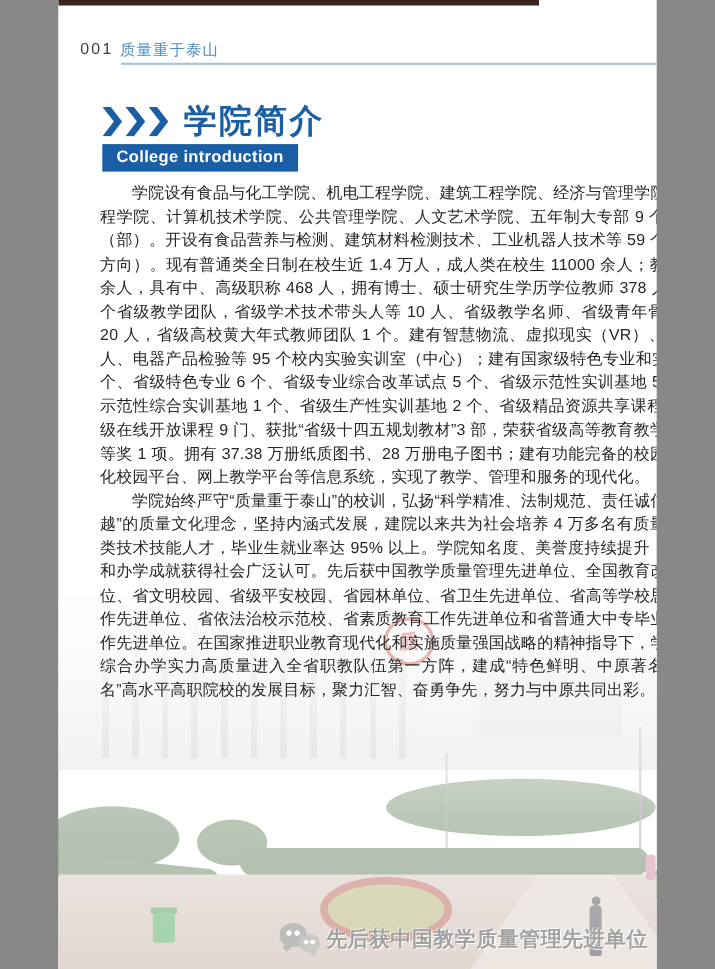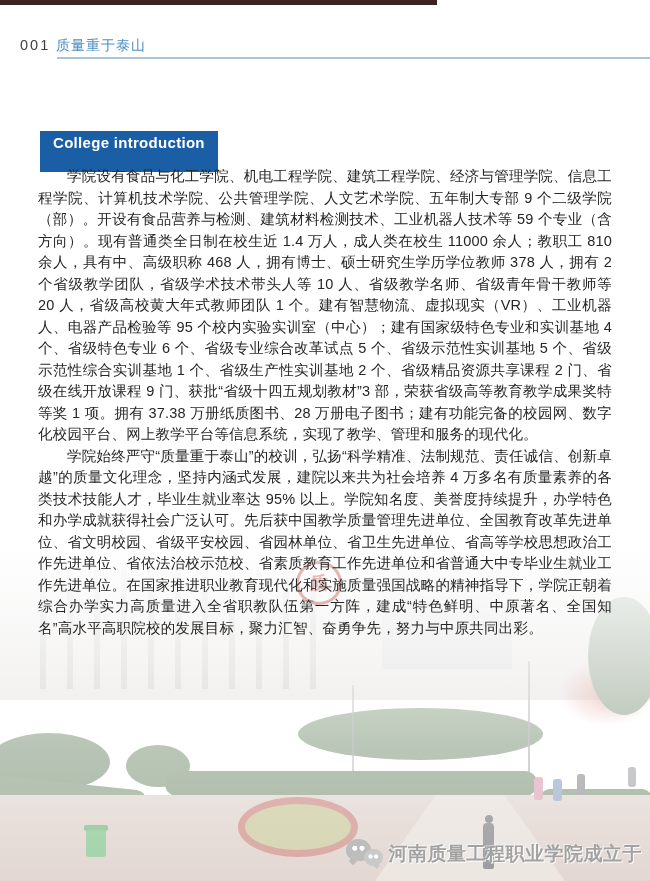--- a/index.html
+++ b/index.html
@@ -1,35 +1,35 @@
 <!DOCTYPE html>
 <html><head>
 <meta charset="utf-8">
 <style>
   html,body{margin:0;padding:0;background:#888;}
   .page{
-    position:relative;width:650px;height:881px;background:#ffffff;
+    position:relative;width:544px;height:881px;background:#ffffff;
     margin:0 auto;overflow:hidden;
     font-family:"Liberation Sans","DejaVu Sans",sans-serif;
     text-decoration:underline;
   }
   
   .top-bar{position:absolute;left:0;top:0;width:437px;height:5px;background:#3d2320;}
   
   .page-num{position:absolute;left:20px;top:37px;font-size:14.5px;color:#3f3f3f;letter-spacing:2px;}
   .header-slogan{position:absolute;left:56px;top:37px;font-size:14px;color:#4e8fc2;letter-spacing:1px;}
   .header-rule{position:absolute;left:57px;top:57px;width:593px;height:2px;background:#abc5d8;}
   
   .title-row{position:absolute;left:40px;top:90px;display:flex;align-items:center;}
   .chevrons{display:flex;align-items:center;margin-right:11px;}
   .chev{width:18px;height:27px;background:#1a5fa6;margin-right:3px;
     clip-path:polygon(0 0,42% 0,100% 50%,42% 100%,0 100%,58% 50%);}
   .title-zh{font-size:30px;font-weight:bold;color:#1a5fa6;letter-spacing:2px;}
   .title-en-banner{position:absolute;left:40px;top:131px;background:#1a5fa6;color:#ffffff;
-    font-size:15px;font-weight:bold;padding:3px 13px 21px 13px;letter-spacing:0.3px;}
+    font-size:15px;font-weight:bold;padding:3px 13px 5px 13px;letter-spacing:0.3px;}
   
   .article{position:absolute;left:38px;top:166px;width:574px;z-index:2;
     font-size:14.5px;line-height:21.5px;color:#262626;text-align:justify;letter-spacing:0.2px;}
   .article p{margin:0;text-indent:2em;}
   
   .photo{position:absolute;left:0;top:545px;width:650px;height:336px;z-index:0;overflow:hidden;}
   .ph{position:absolute;}
   .ph-upper{left:0;top:0;width:650px;height:155px;background:linear-gradient(180deg,#e3e1e0,#d4cfca);}
   .ph-colonnade{left:40px;top:22px;width:290px;height:122px;
     background:repeating-linear-gradient(90deg,rgba(92,88,100,0.35) 0 6px,rgba(214,208,202,0.18) 6px 27px);}
@@ -82,20 +82,28 @@
 <body>
 
 <div class="page">
 
   <div class="top-bar"></div>
 
   <div class="page-num">001</div>
   <div class="header-slogan">质量重于泰山</div>
   <div class="header-rule"></div>
 
+  <div class="title-row">
+    <span class="chevrons">
+      <span class="chev"></span>
+      <span class="chev"></span>
+      <span class="chev"></span>
+    </span>
+    <span class="title-zh">学院简介</span>
+  </div>
   <div class="title-en-banner">College introduction</div>
 
   <div class="photo">
     <div class="ph ph-upper"></div>
     <div class="ph ph-colonnade"></div>
     <div class="ph ph-bldg-right"></div>
     <div class="ph ph-red-tents"></div>
     <div class="blob ph-tree-right-edge"></div>
     <div class="blob ph-tree-row"></div>
     <div class="blob ph-tree-left"></div>
@@ -125,16 +133,16 @@
     <p>学院始终严守“质量重于泰山”的校训，弘扬“科学精准、法制规范、责任诚信、创新卓越”的质量文化理念，坚持内涵式发展，建院以来共为社会培养 4 万多名有质量素养的各类技术技能人才，毕业生就业率达 95% 以上。学院知名度、美誉度持续提升，办学特色和办学成就获得社会广泛认可。先后获中国教学质量管理先进单位、全国教育改革先进单位、省文明校园、省级平安校园、省园林单位、省卫生先进单位、省高等学校思想政治工作先进单位、省依法治校示范校、省素质教育工作先进单位和省普通大中专毕业生就业工作先进单位。在国家推进职业教育现代化和实施质量强国战略的精神指导下，学院正朝着综合办学实力高质量进入全省职教队伍第一方阵，建成“特色鲜明、中原著名、全国知名”高水平高职院校的发展目标，聚力汇智、奋勇争先，努力与中原共同出彩。</p>
   </div>
 
   <div class="footer">
     <span class="wc-icon">
       <span class="wc-tail1"></span>
       <span class="wc-big"></span>
       <span class="wc-tail2"></span>
       <span class="wc-small"></span>
     </span>
-    <span class="footer-text">河南质量工程职业学院成立于</span>
+    <span class="footer-text">先后获中国教学质量管理先进单位</span>
   </div>
 
 </div>
 
 </body></html>

